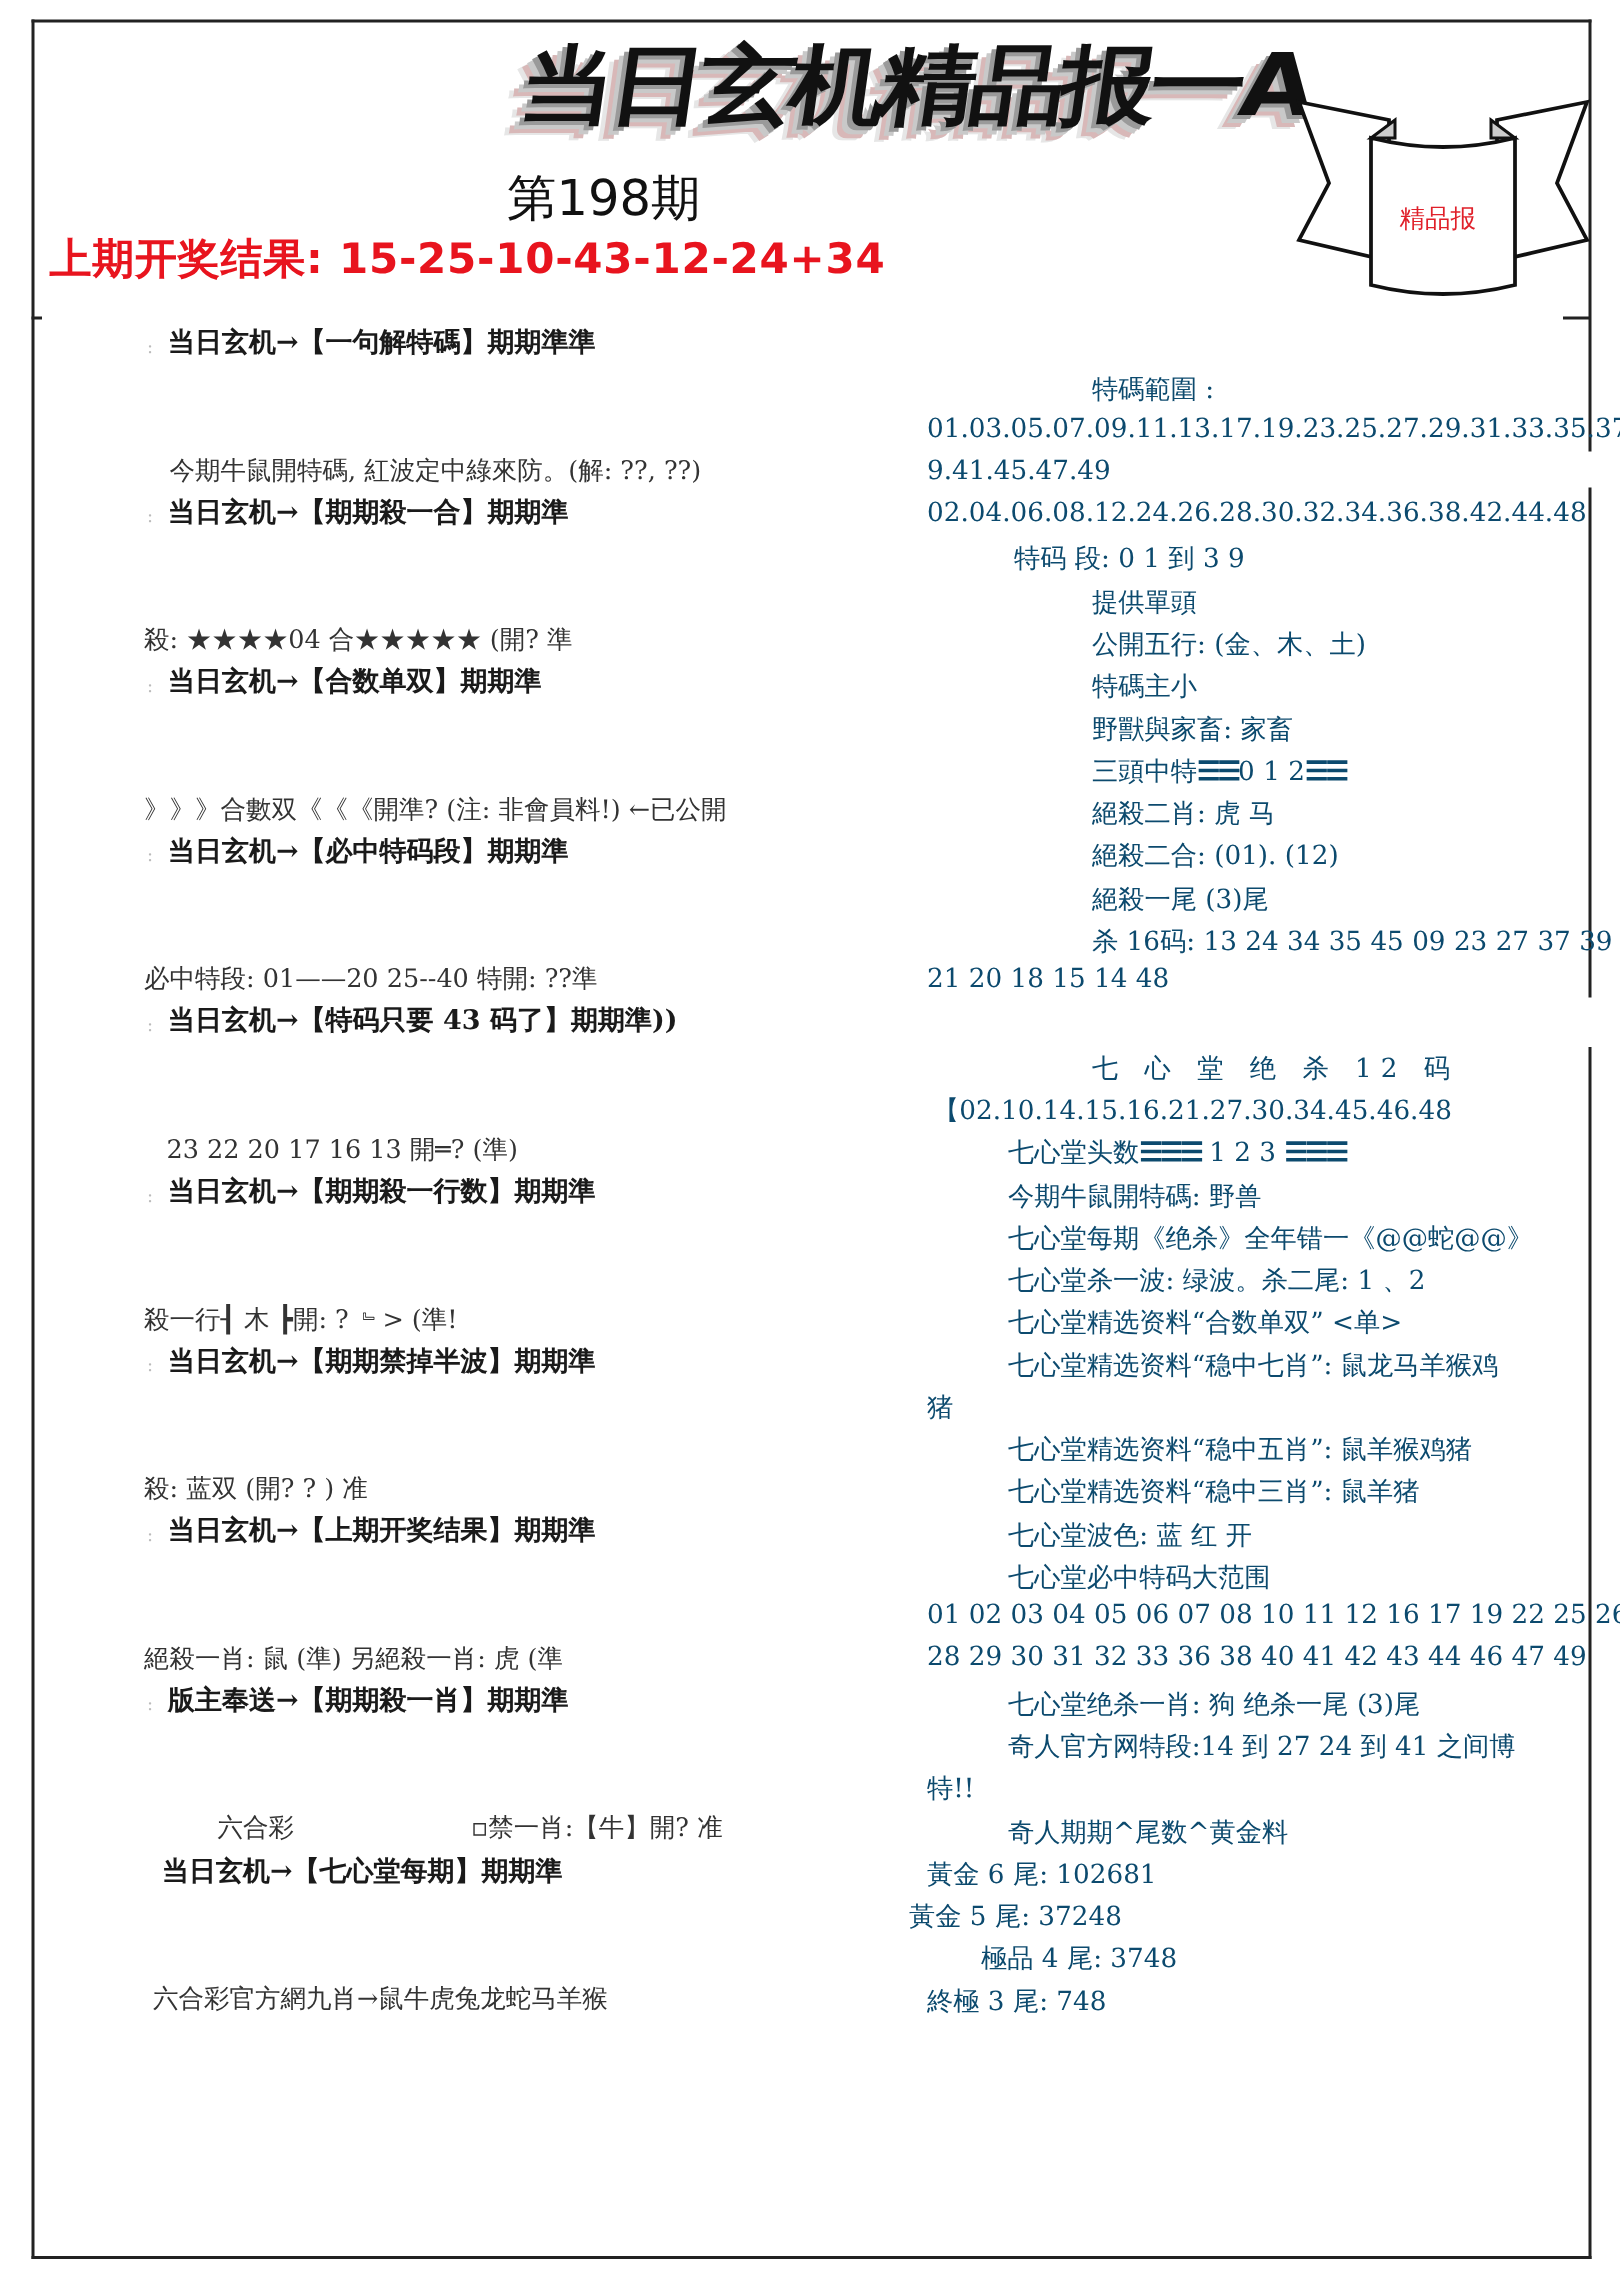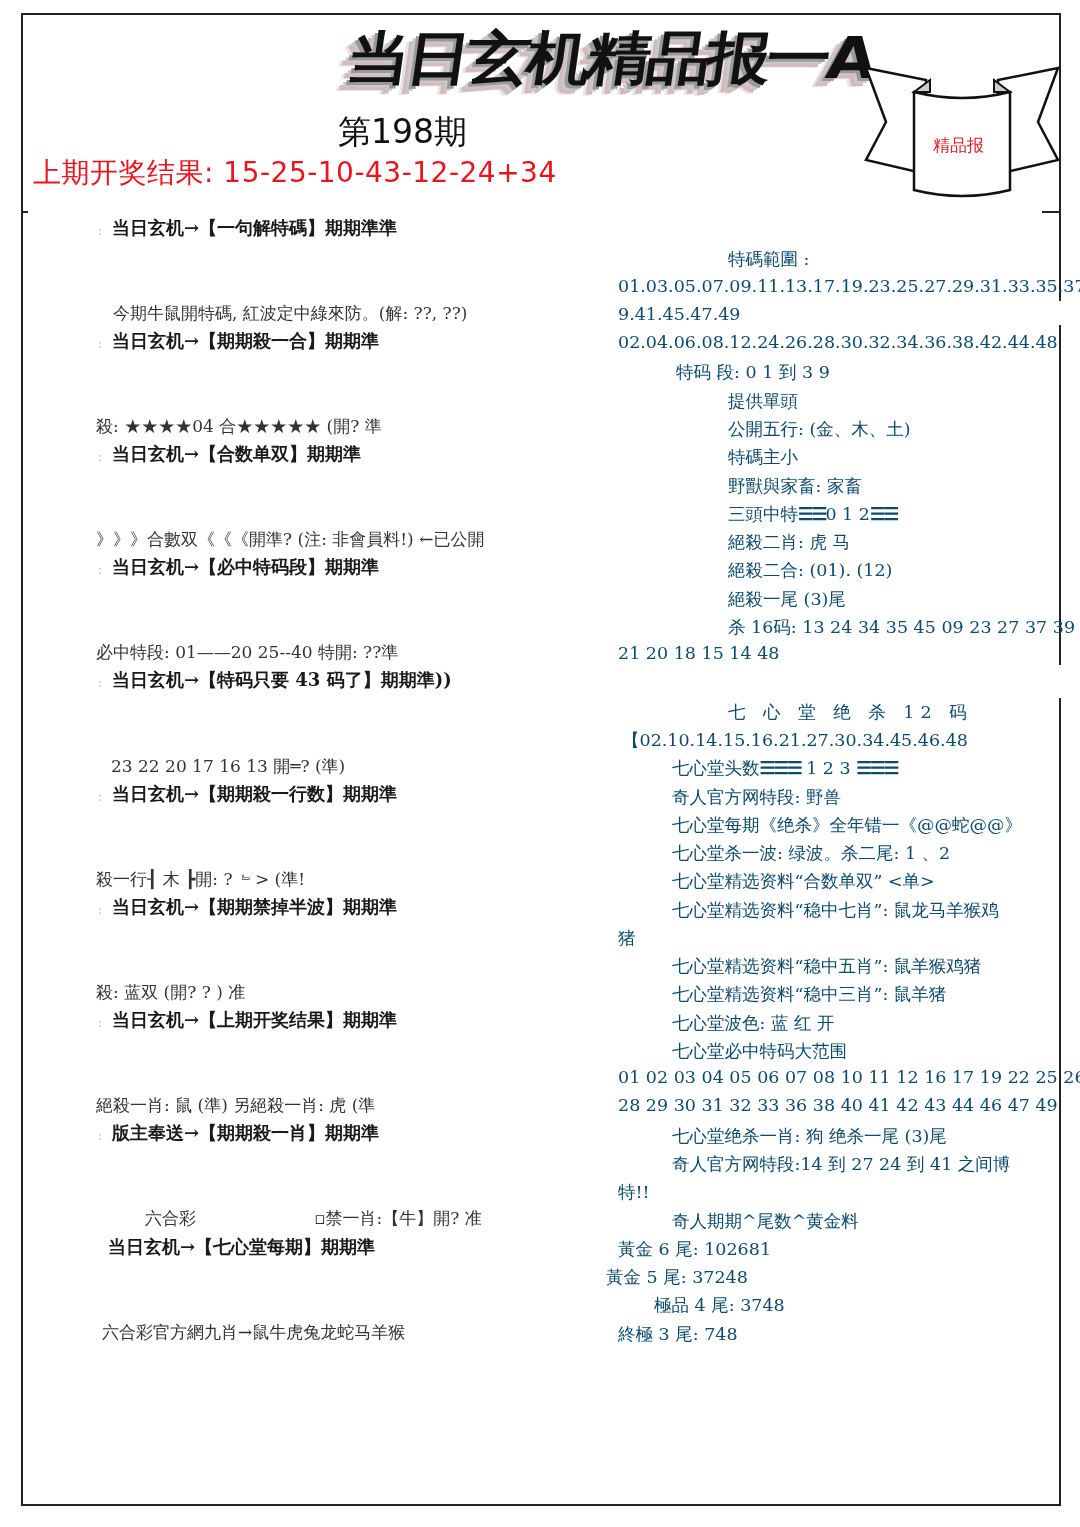--- a/index.html
+++ b/index.html
@@ -20,21 +20,21 @@
            font-family: "DejaVu Sans", "Liberation Sans", sans-serif; font-weight: bold;
            font-size: 64px; letter-spacing: -4px; line-height: 80px; white-space: nowrap;
            color: #111;
            text-shadow: -3px 3px 0 #9a9a9a, -6px 6px 0 #c9c9c9, -9px 9px 0 #d8b8b8, -12px 10px 0 #e6e6e6;
            transform: skewX(-8deg) scaleY(0.9);
            transform-origin: left top; }
 
   .issue { position: absolute; left: 338px; top: 110px;
            font-family: "DejaVu Sans", "Liberation Sans", sans-serif; font-size: 33px; color: #111; }
   .result { position: absolute; left: 33px; top: 154px;
-            font-family: "DejaVu Sans", "Liberation Sans", sans-serif; font-size: 28px; color: #e8141e; letter-spacing: 0.5px; }
+            font-family: "DejaVu Sans", "Liberation Sans", sans-serif; font-size: 28px; color: #e8141e; letter-spacing: 0.5px; font-weight: bold; }
 
   .ribbon { position: absolute; left: 862px; top: 64px; width: 200px; height: 140px; }
   .ribbon-text { position: absolute; left: 933px; top: 134px; font-family: Liberation Serif, serif;
                  font-size: 17px; color: #e0202a; }
   .lline { position: absolute; font-size: 17px; white-space: nowrap; color: #333; }
   .lhead { position: absolute; font-size: 18px; font-weight: bold; white-space: nowrap; color: #1a1a1a; }
   .dot { position: absolute; font-size: 12px; color: #bbb; }
 
   
   .rline { position: absolute; font-size: 17.5px; white-space: nowrap; color: #0c4a6e; }
@@ -124,21 +124,21 @@
 <div class="rline" style="left:728px;top:558px">絕殺二合: (01). (12)</div>
 <div class="rline" style="left:728px;top:587px">絕殺一尾 (3)尾</div>
 <div class="rline" style="left:728px;top:615px">杀 16码: 13 24 34 35 45 09 23 27 37 39</div>
 <div class="rline" style="left:618px;top:643px">21 20 18 15 14 48</div>
 
 <div class="rline" style="left:728px;top:700px;letter-spacing:6px">七  心  堂  绝  杀  12  码</div>
 <div class="rline" style="left:622px;top:728px">【02.10.14.15.16.21.27.30.34.45.46.48</div>
 <div class="rline" style="left:672px;top:756px">
   <span>七心堂头数</span><span class="bars">☰☰☰</span> <span>1   2   3</span> <span class="bars">☰☰☰</span>
 </div>
-<div class="rline" style="left:672px;top:785px">奇人官方网特段: 野兽</div>
+<div class="rline" style="left:672px;top:785px">今期牛鼠開特碼: 野兽</div>
 <div class="rline" style="left:672px;top:813px">七心堂每期《绝杀》全年错一《@@蛇@@》</div>
 <div class="rline" style="left:672px;top:841px">七心堂杀一波:  绿波。杀二尾: 1 、2</div>
 <div class="rline" style="left:672px;top:869px">七心堂精选资料“合数单双”  &lt;单&gt;</div>
 <div class="rline" style="left:672px;top:898px">七心堂精选资料“稳中七肖”: 鼠龙马羊猴鸡</div>
 <div class="rline" style="left:618px;top:926px">猪</div>
 <div class="rline" style="left:672px;top:954px">七心堂精选资料“稳中五肖”: 鼠羊猴鸡猪</div>
 <div class="rline" style="left:672px;top:982px">七心堂精选资料“稳中三肖”: 鼠羊猪</div>
 <div class="rline" style="left:672px;top:1011px">七心堂波色: 蓝  红  开</div>
 <div class="rline" style="left:672px;top:1039px">七心堂必中特码大范围</div>
 <div class="rline" style="left:618px;top:1067px">01 02 03 04 05 06 07 08 10 11 12 16 17 19 22 25 26</div>

